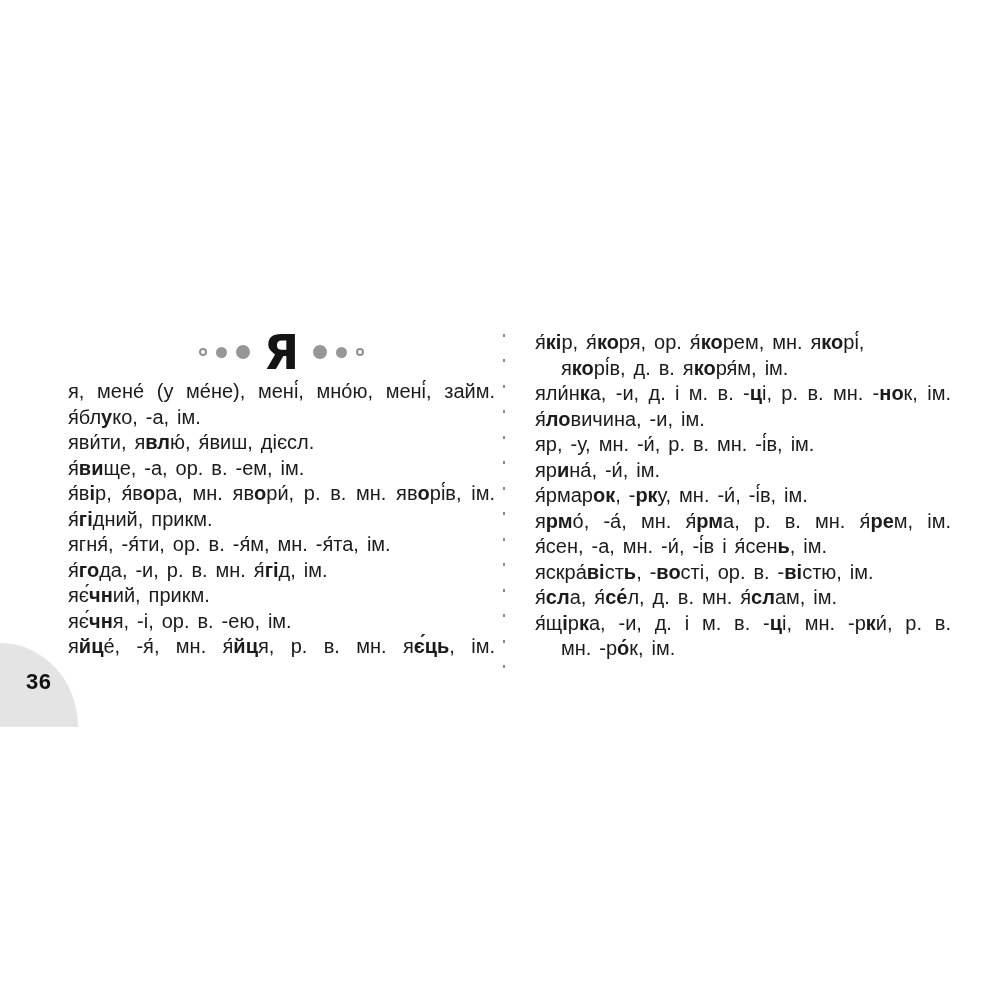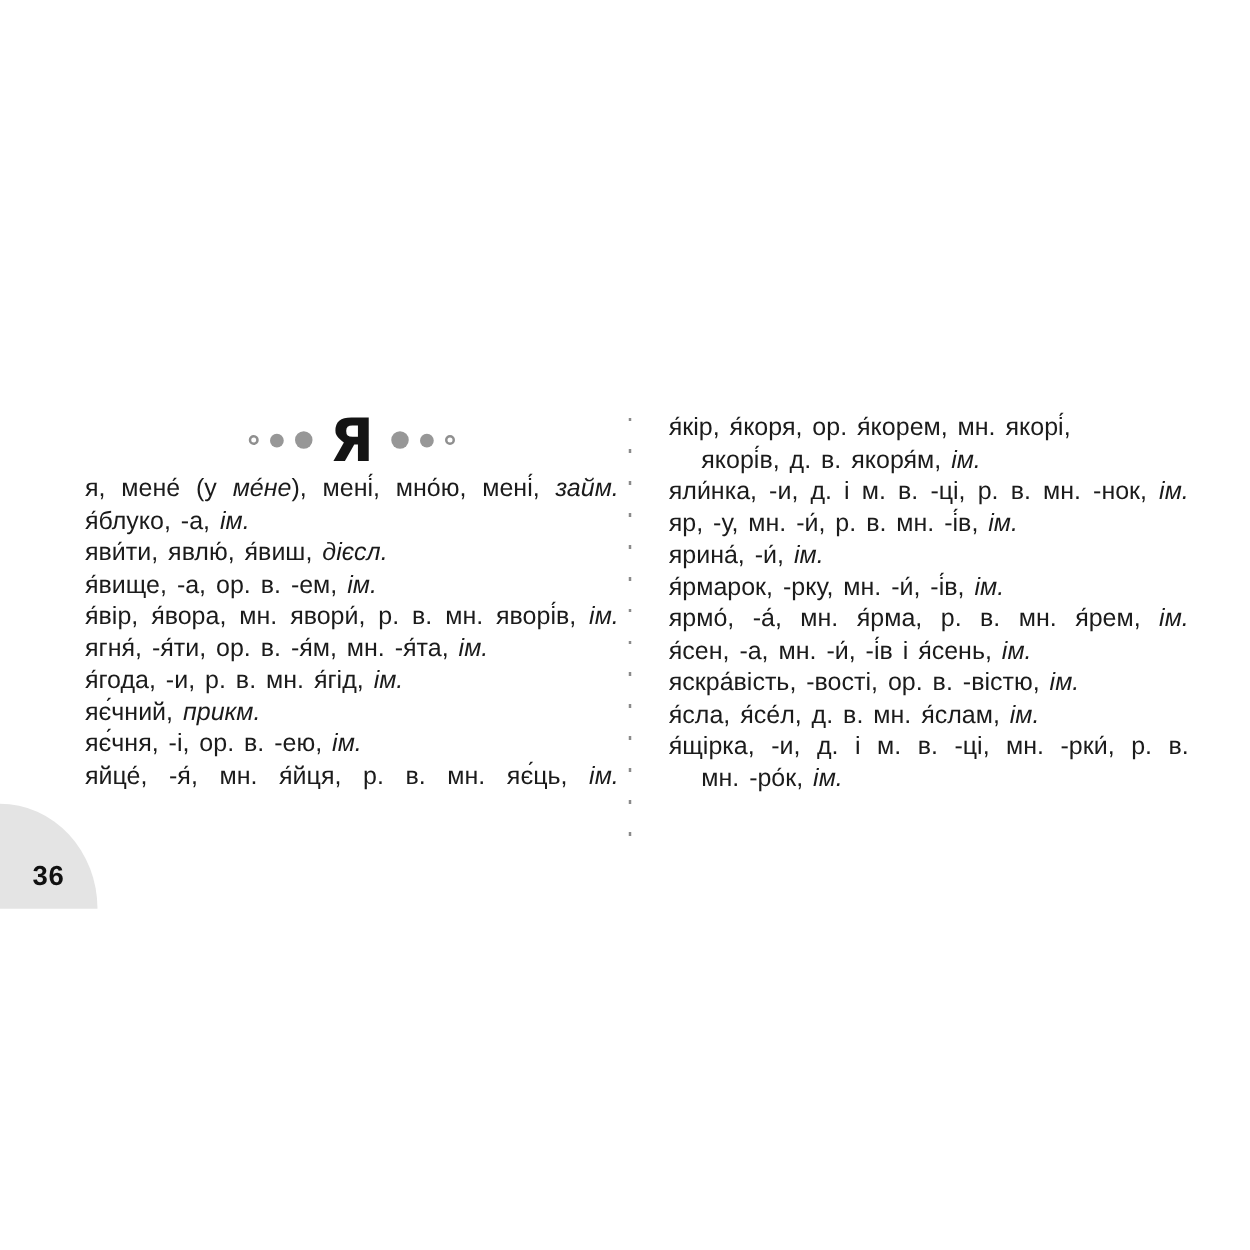--- a/index.html
+++ b/index.html
@@ -18,32 +18,32 @@
   .letter{
     font-family:"DejaVu Sans",sans-serif;font-size:46px;font-weight:bold;
     line-height:1;color:#141414;margin:0 5px;transform:scaleY(1.04);
   }
   .col{position:absolute;font-size:20px;line-height:25.5px;letter-spacing:0px;word-spacing:0.12em;}
   #col1{left:68px;top:379px;width:427px;}
   #col2{left:535px;top:330px;width:416px;}
   .line{height:25.5px;white-space:nowrap;}
   .line.fill{white-space:normal;text-align:justify;text-align-last:justify;}
   .line.indent{padding-left:26px;}
-  .b{font-weight:normal;}
-  .i{font-style:italic;}
+  .b{font-weight:bold;}
+  .i{}
   .divider{
     position:absolute;left:503px;top:334px;width:2px;height:352px;
     background:repeating-linear-gradient(to bottom,#8a8a8a 0px,#8a8a8a 3px,transparent 3px,transparent 25.5px);
   }
   .corner{
     position:absolute;left:0;top:643px;width:78px;height:84px;
     background:#e4e4e4;border-top-right-radius:100% 100%;
   }
   .pagenum{
-    position:absolute;left:26px;top:688px;font-size:22px;font-weight:bold;color:#111;
+    position:absolute;left:26px;top:669px;font-size:22px;font-weight:bold;color:#111;
     letter-spacing:0.5px;
   }
 </style>
 </head>
 <body>
 
 <div class="page">
 
   <div class="header">
     <span class="ring"></span>
@@ -54,33 +54,35 @@
     <span class="dot-md"></span>
     <span class="ring"></span>
   </div>
 
   <div class="col" id="col1">
       <div class="line fill"><span>я, мене́ (у </span><span class="i">ме́не</span><span>), мені́, мно́ю, мені́, </span><span class="i">займ.</span></div>
       <div class="line"><span>я́бл</span><span class="b">у</span><span>ко, -а, </span><span class="i">ім.</span></div>
       <div class="line"><span>яви́ти, я</span><span class="b">вл</span><span>ю́, я́виш, </span><span class="i">дієсл.</span></div>
       <div class="line"><span>я́</span><span class="b">ви</span><span>ще, -а, ор. в. -ем, </span><span class="i">ім.</span></div>
       <div class="line fill"><span>я́в</span><span class="b">і</span><span>р, я́в</span><span class="b">о</span><span>ра, мн. яв</span><span class="b">о</span><span>ри́, р. в. мн. яв</span><span class="b">о</span><span>рі́в, </span><span class="i">ім.</span></div>
+      <div class="line"><span>я́</span><span class="b">гі</span><span>дний, </span><span class="i">прикм.</span></div>
       <div class="line"><span>ягня́, -я́ти, ор. в. -я́м, мн. -я́та, </span><span class="i">ім.</span></div>
       <div class="line"><span>я́</span><span class="b">го</span><span>да, -и, р. в. мн. я́</span><span class="b">гі</span><span>д, </span><span class="i">ім.</span></div>
       <div class="line"><span>яє́</span><span class="b">чн</span><span>ий, </span><span class="i">прикм.</span></div>
       <div class="line"><span>яє́</span><span class="b">чн</span><span>я, -і, ор. в. -ею, </span><span class="i">ім.</span></div>
       <div class="line fill"><span>я</span><span class="b">йц</span><span>е́, -я́, мн. я́</span><span class="b">йц</span><span>я, р. в. мн. я</span><span class="b">є́ць</span><span>, </span><span class="i">ім.</span></div>
     </div>
 
   <div class="divider"></div>
 
   <div class="col" id="col2">
       <div class="line"><span>я́</span><span class="b">кі</span><span>р, я́</span><span class="b">ко</span><span>ря, ор. я́</span><span class="b">ко</span><span>рем, мн. я</span><span class="b">ко</span><span>рі́,</span></div>
       <div class="line indent"><span>я</span><span class="b">ко</span><span>рі́в, д. в. я</span><span class="b">ко</span><span>ря́м, </span><span class="i">ім.</span></div>
       <div class="line fill"><span>яли́н</span><span class="b">к</span><span>а, -и, д. і м. в. -</span><span class="b">ц</span><span>і, р. в. мн. -</span><span class="b">но</span><span>к, </span><span class="i">ім.</span></div>
+      <div class="line"><span>я́</span><span class="b">ло</span><span>вичина, -и, </span><span class="i">ім.</span></div>
       <div class="line"><span>яр, -у, мн. -и́, р. в. мн. -і́в, </span><span class="i">ім.</span></div>
       <div class="line"><span>яр</span><span class="b">и</span><span>на́, -и́, </span><span class="i">ім.</span></div>
       <div class="line"><span>я́рмар</span><span class="b">ок</span><span>, -</span><span class="b">рк</span><span>у, мн. -и́, -і́в, </span><span class="i">ім.</span></div>
       <div class="line fill"><span>я</span><span class="b">рм</span><span>о́, -а́, мн. я́</span><span class="b">рм</span><span>а, р. в. мн. я́</span><span class="b">ре</span><span>м, </span><span class="i">ім.</span></div>
       <div class="line"><span>я́сен, -а, мн. -и́, -і́в і я́сен</span><span class="b">ь</span><span>, </span><span class="i">ім.</span></div>
       <div class="line"><span>яскра́</span><span class="b">ві</span><span>ст</span><span class="b">ь</span><span>, -</span><span class="b">во</span><span>сті, ор. в. -</span><span class="b">ві</span><span>стю, </span><span class="i">ім.</span></div>
       <div class="line"><span>я́</span><span class="b">сл</span><span>а, я́</span><span class="b">се́</span><span>л, д. в. мн. я́</span><span class="b">сл</span><span>ам, </span><span class="i">ім.</span></div>
       <div class="line fill"><span>я́щ</span><span class="b">і</span><span>р</span><span class="b">к</span><span>а, -и, д. і м. в. -</span><span class="b">ц</span><span>і, мн. -р</span><span class="b">к</span><span>и́, р. в.</span></div>
       <div class="line indent"><span>мн. -р</span><span class="b">о́</span><span>к, </span><span class="i">ім.</span></div>
     </div>

